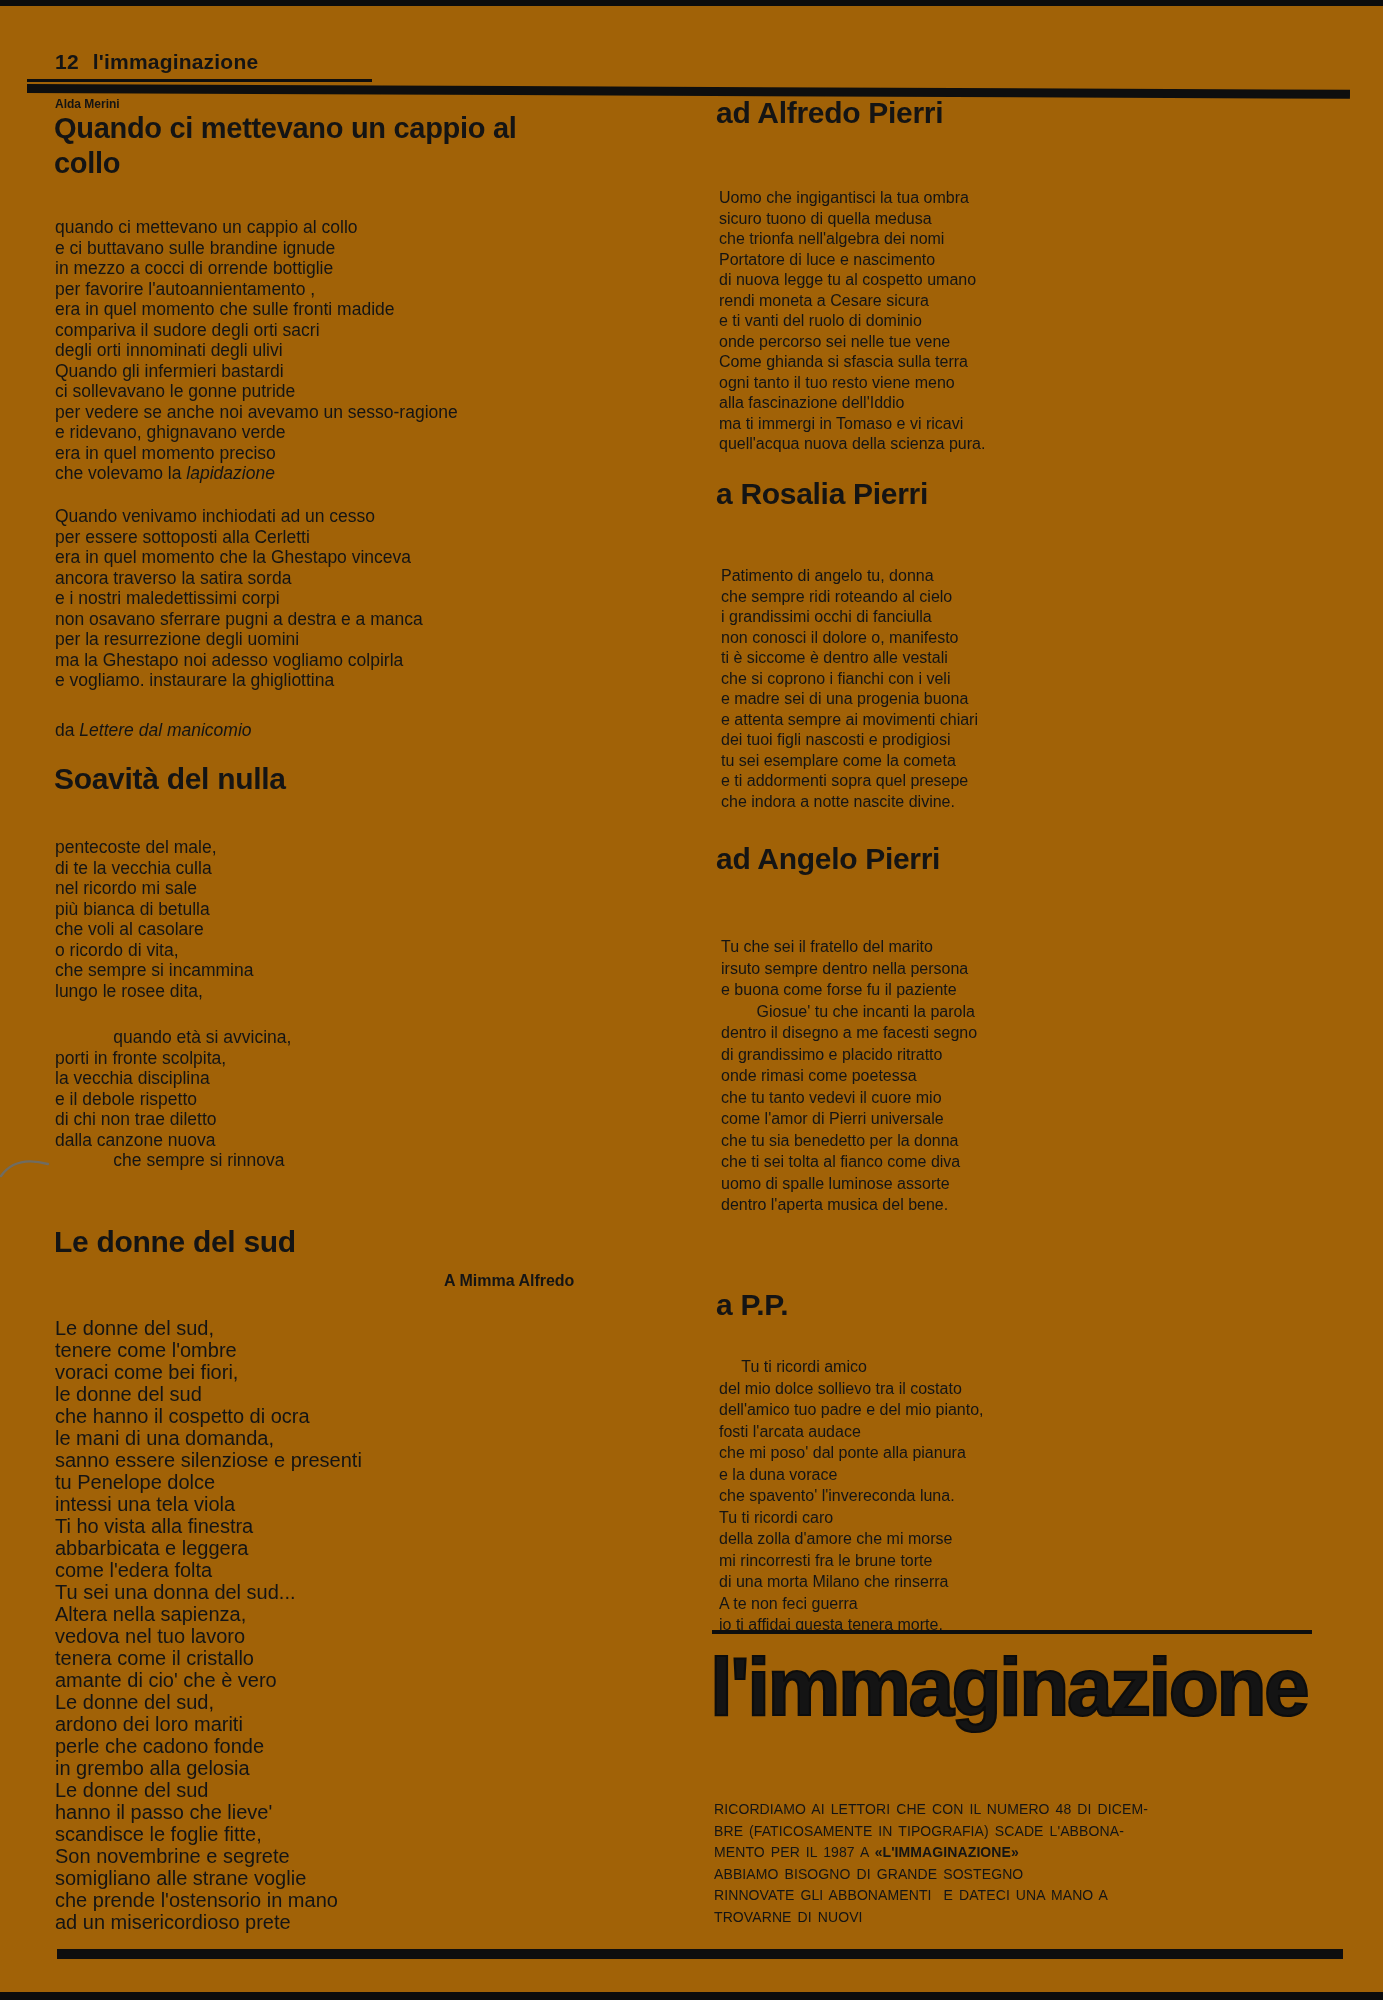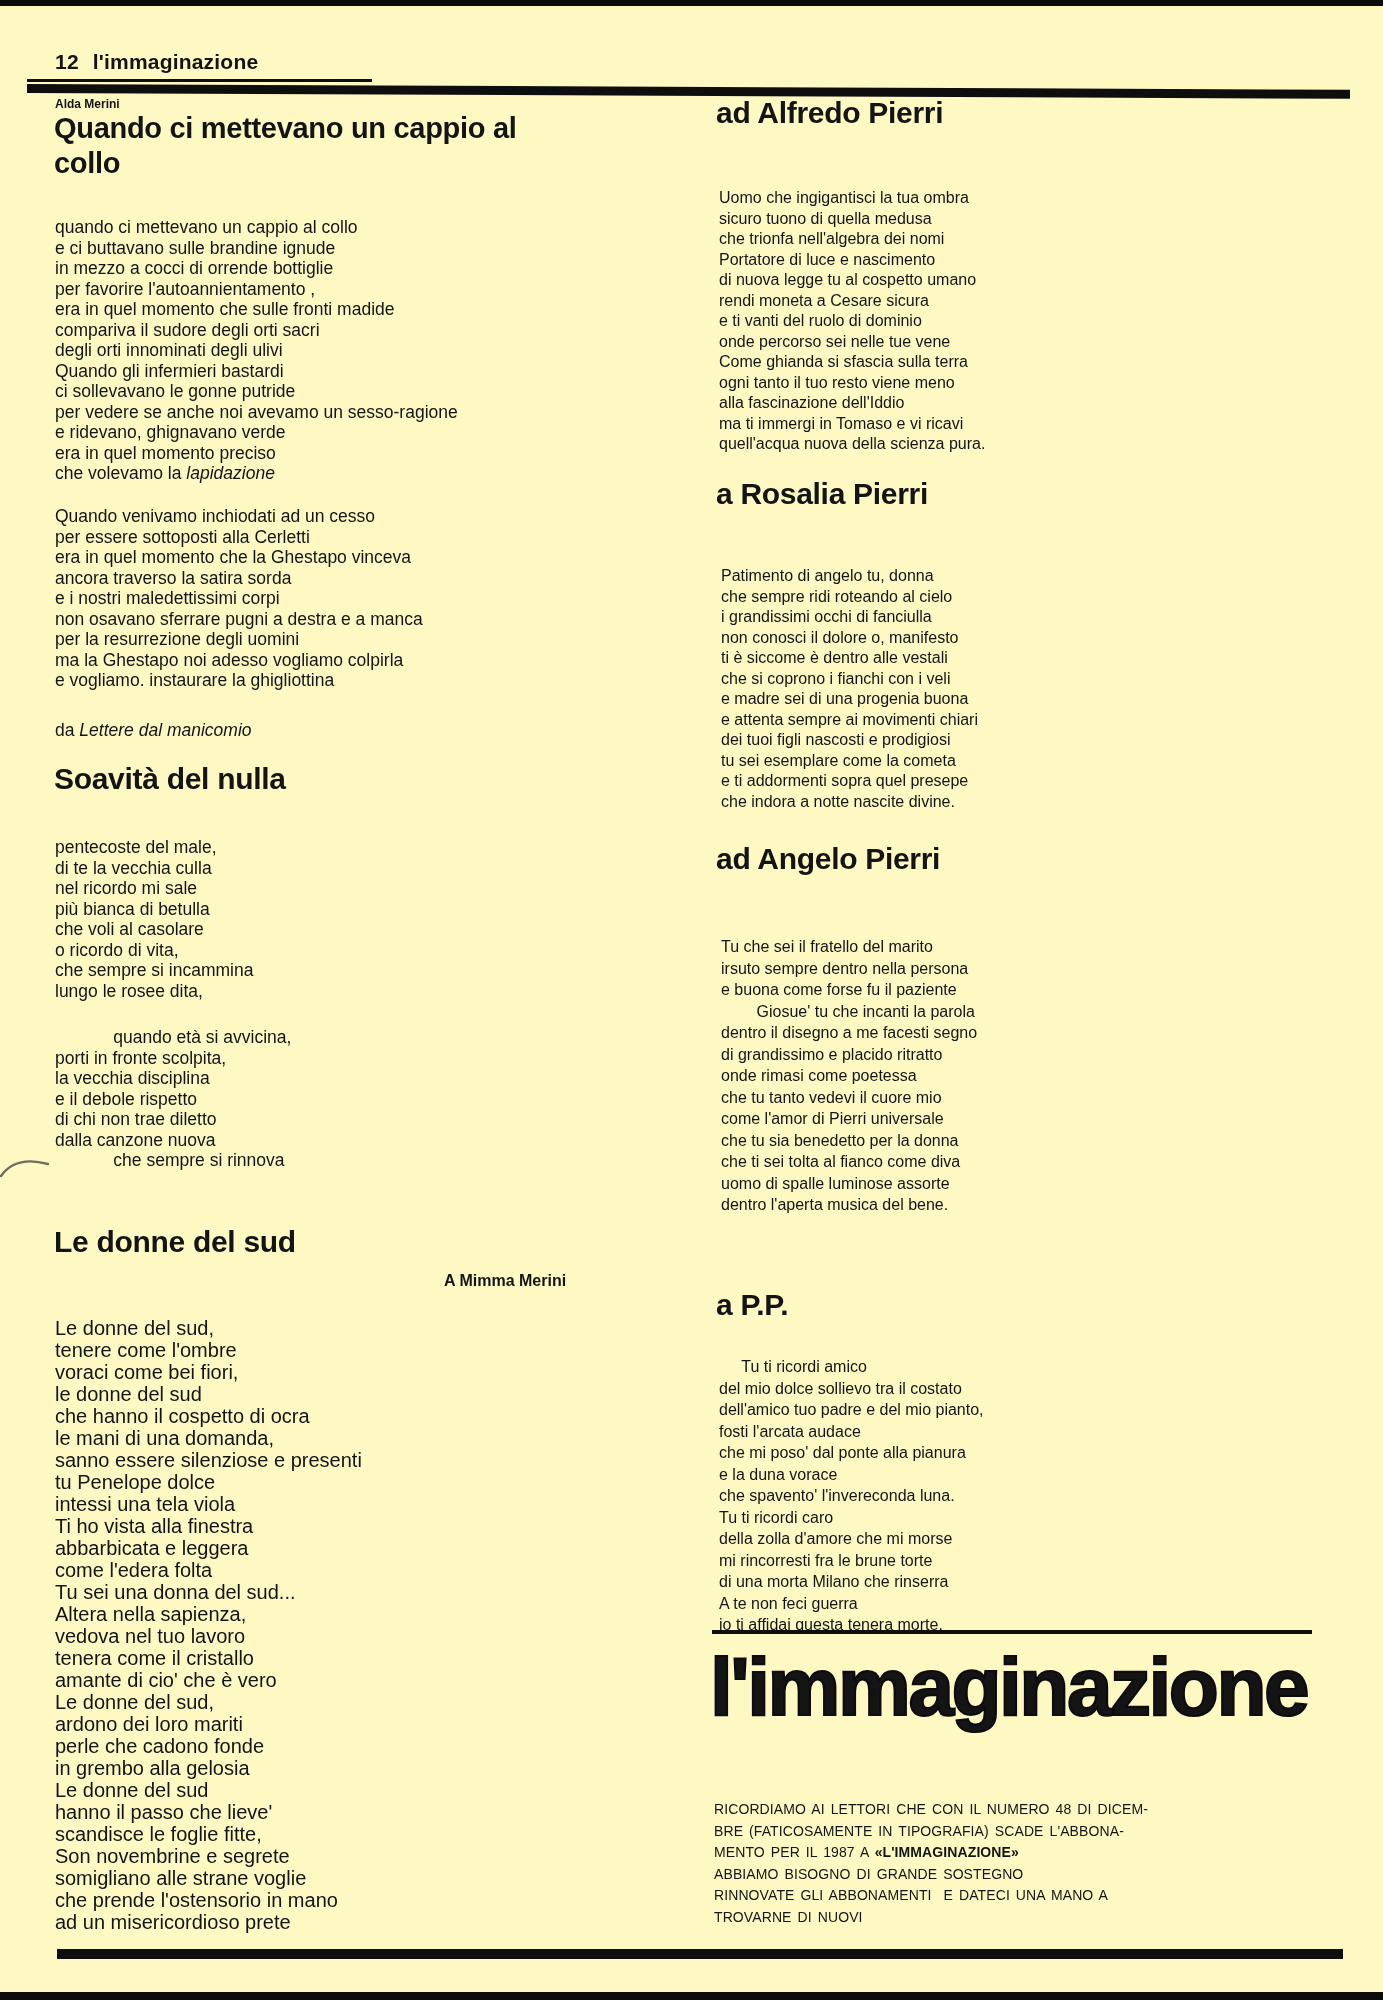--- a/index.html
+++ b/index.html
@@ -1,19 +1,19 @@
 <!DOCTYPE html>
 <html><head>
 <meta charset="utf-8">
 <style>
   html,body{margin:0;padding:0;background:#888;}
   .page{
     position:relative;
     width:1383px;height:2000px;
-    background:#fef9c3;
+    background:#a16207;
     font-family:"Liberation Sans",sans-serif;
     color:#141414;
     overflow:hidden;
   }
   .abs{position:absolute;}
   .edge{background:#0c0c0c;}
   .rule{background:#0e0e0e;}
   .folio{font-size:21px;font-weight:bold;letter-spacing:0.2px;}
   .folio .num{margin-right:14px;}
   .author{font-size:12px;font-weight:bold;}
@@ -65,21 +65,21 @@
   <div class="abs poem" style="left:55px;top:837px;width:590px;"><div class="pline">pentecoste del male,</div><div class="pline">di te la vecchia culla</div><div class="pline">nel ricordo mi sale</div><div class="pline">più bianca di betulla</div><div class="pline">che voli al casolare</div><div class="pline">o ricordo di vita,</div><div class="pline">che sempre si incammina</div><div class="pline">lungo le rosee dita,</div></div>
 
   <div class="abs poem" style="left:55px;top:1027px;width:590px;"><div class="pline">            quando età si avvicina,</div><div class="pline">porti in fronte scolpita,</div><div class="pline">la vecchia disciplina</div><div class="pline">e il debole rispetto</div><div class="pline">di chi non trae diletto</div><div class="pline">dalla canzone nuova</div><div class="pline">            che sempre si rinnova</div></div>
 
   <svg class="abs" style="left:0;top:1150px;" width="52" height="36" viewBox="0 0 52 36">
     <path d="M1 26 C 10 13, 26 8, 48 14" stroke="#6f6c62" stroke-width="2.4" fill="none" stroke-linecap="round"></path>
   </svg>
 
   <div class="abs h-section" style="left:54px;top:1225px;">Le donne del sud</div>
 
-  <div class="abs dedication" style="left:444px;top:1272px;">A Mimma Merini</div>
+  <div class="abs dedication" style="left:444px;top:1272px;">A Mimma Alfredo</div>
 
   <div class="abs poem-wide" style="left:55px;top:1317px;width:590px;"><div class="pline">Le donne del sud,</div><div class="pline">tenere come l'ombre</div><div class="pline">voraci come bei fiori,</div><div class="pline">le donne del sud</div><div class="pline">che hanno il cospetto di ocra</div><div class="pline">le mani di una domanda,</div><div class="pline">sanno essere silenziose e presenti</div><div class="pline">tu Penelope dolce</div><div class="pline">intessi una tela viola</div><div class="pline">Ti ho vista alla finestra</div><div class="pline">abbarbicata e leggera</div><div class="pline">come l'edera folta</div><div class="pline">Tu sei una donna del sud...</div><div class="pline">Altera nella sapienza,</div><div class="pline">vedova nel tuo lavoro</div><div class="pline">tenera come il cristallo</div><div class="pline">amante di cio' che è vero</div><div class="pline">Le donne del sud,</div><div class="pline">ardono dei loro mariti</div><div class="pline">perle che cadono fonde</div><div class="pline">in grembo alla gelosia</div><div class="pline">Le donne del sud</div><div class="pline">hanno il passo che lieve'</div><div class="pline">scandisce le foglie fitte,</div><div class="pline">Son novembrine e segrete</div><div class="pline">somigliano alle strane voglie</div><div class="pline">che prende l'ostensorio in mano</div><div class="pline">ad un misericordioso prete</div></div>
 
   <div class="abs h-section" style="left:716px;top:96px;">ad Alfredo Pierri</div>
   <div class="abs poem-r" style="left:719px;top:162px;width:640px;"><div class="pline">Uomo che ingigantisci la tua ombra</div><div class="pline">sicuro tuono di quella medusa</div><div class="pline">che trionfa nell'algebra dei nomi</div><div class="pline">Portatore di luce e nascimento</div><div class="pline">di nuova legge tu al cospetto umano</div><div class="pline">rendi moneta a Cesare sicura</div><div class="pline">e ti vanti del ruolo di dominio</div><div class="pline">onde percorso sei nelle tue vene</div><div class="pline">Come ghianda si sfascia sulla terra</div><div class="pline">ogni tanto il tuo resto viene meno</div><div class="pline">alla fascinazione dell'Iddio</div><div class="pline">ma ti immergi in Tomaso e vi ricavi</div><div class="pline">quell'acqua nuova della scienza pura.</div></div>
 
   <div class="abs h-section" style="left:716px;top:477px;">a Rosalia Pierri</div>
   <div class="abs poem-r" style="left:721px;top:540px;width:640px;"><div class="pline">Patimento di angelo tu, donna</div><div class="pline">che sempre ridi roteando al cielo</div><div class="pline">i grandissimi occhi di fanciulla</div><div class="pline">non conosci il dolore o, manifesto</div><div class="pline">ti è siccome è dentro alle vestali</div><div class="pline">che si coprono i fianchi con i veli</div><div class="pline">e madre sei di una progenia buona</div><div class="pline">e attenta sempre ai movimenti chiari</div><div class="pline">dei tuoi figli nascosti e prodigiosi</div><div class="pline">tu sei esemplare come la cometa</div><div class="pline">e ti addormenti sopra quel presepe</div><div class="pline">che indora a notte nascite divine.</div></div>
 
   <div class="abs h-section" style="left:716px;top:842px;text-align:center;">ad Angelo Pierri</div>

